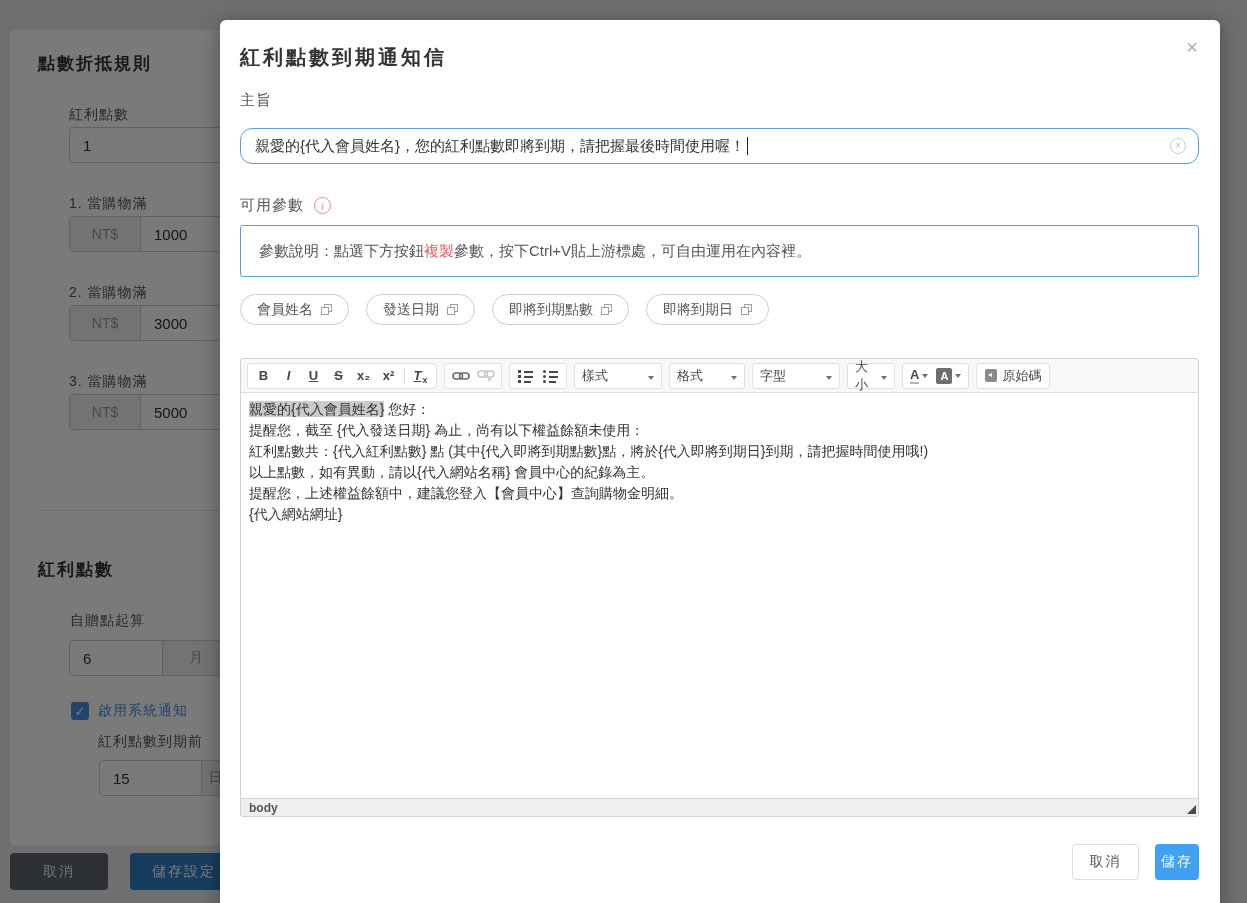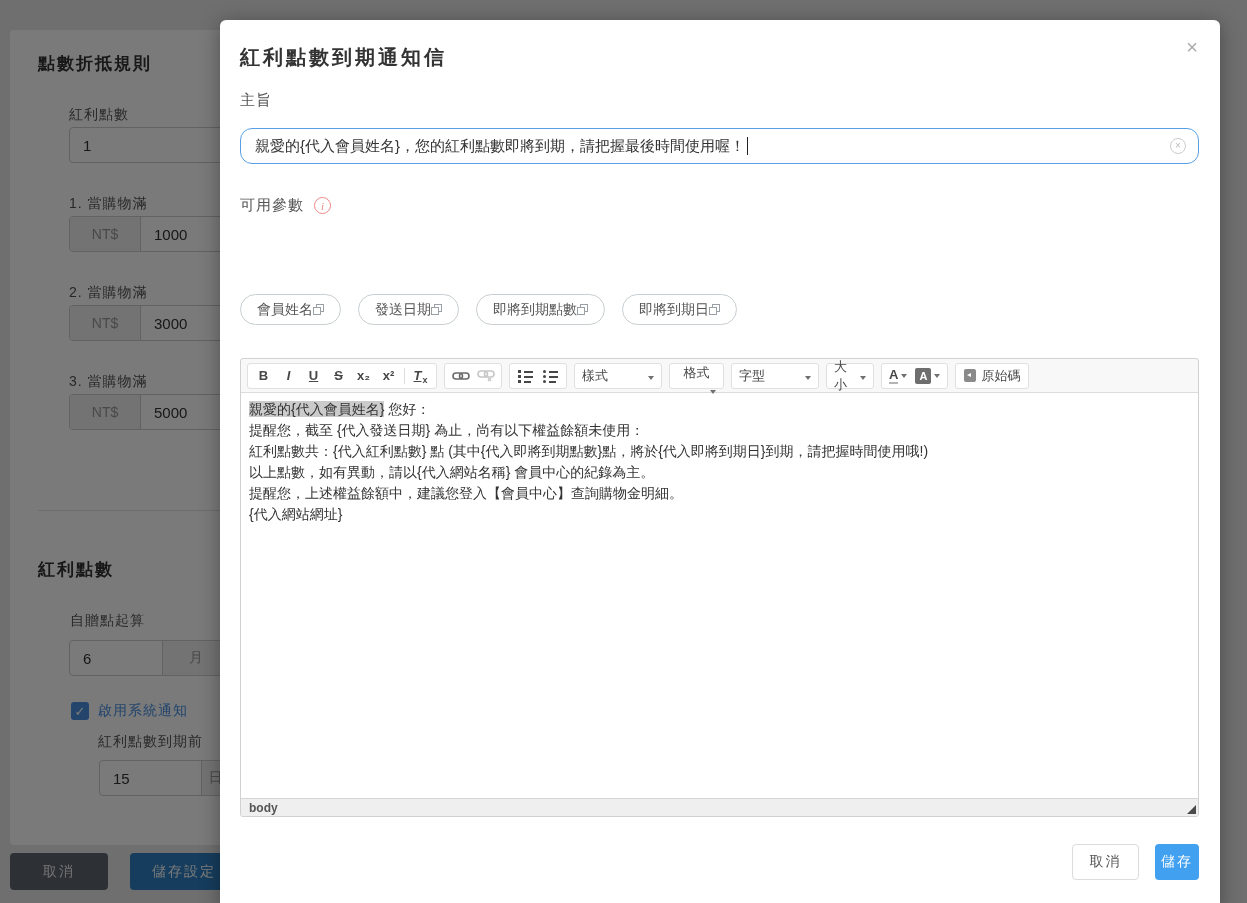--- a/index.html
+++ b/index.html
@@ -42,21 +42,21 @@
   .params-row { position:absolute; left:20px; top:176px; display:flex; align-items:center; gap:10px; }
   .params-label { font-size:15px; color:#555; letter-spacing:1px; }
   .info-icon { width:17px; height:17px; border:1.5px solid #ef8787; border-radius:50%; color:#ef8787;
                font-size:11px; font-style:italic; font-family:"Liberation Serif","DejaVu Serif",serif;
                display:flex; align-items:center; justify-content:center; }
   .hint-box { position:absolute; left:20px; top:205px; width:959px; height:52px; border:1px solid #5b9fd8;
               border-radius:3px; display:flex; align-items:center; padding-left:18px; font-size:15px; color:#555; }
   .hint-red { color:#e25b5b; }
   .pills { position:absolute; left:20px; top:274px; display:flex; gap:17px; }
   .pill { height:31px; border:1px solid #c9ced2; border-radius:16px; background:#fff; display:flex;
-          align-items:center; gap:0; padding:0 16px; font-size:14px; color:#555; cursor:pointer; }
+          align-items:center; gap:8px; padding:0 16px; font-size:14px; color:#555; cursor:pointer; }
   .copy-icon { position:relative; width:11px; height:11px; display:inline-block; }
   .copy-icon i { position:absolute; width:8px; height:8px; border:1px solid #9aa0a6; display:block; }
   .copy-icon .back { right:0; top:0; }
   .copy-icon .front { left:0; bottom:0; background:#fff; }
 
   
   .editor { position:absolute; left:20px; top:338px; width:959px; height:459px; border:1px solid #d1d1d1;
             border-radius:3px; background:#f8f8f8; }
   .tb { display:flex; align-items:center; gap:7px; height:34px; padding:0 6px; border-bottom:1px solid #dcdcdc; }
   .tb-group { display:flex; align-items:center; background:#fff; border:1px solid #e0e0e0; border-radius:3px;
@@ -65,21 +65,21 @@
             color:#474747; font-weight:bold; font-size:13px; }
   .tb-btn.dis { opacity:.38; }
   .tb-sep { width:1px; height:16px; background:#ddd; margin:0 3px; }
   .u { text-decoration:underline; } .st { text-decoration:line-through; } .it { font-style:italic; }
   .tiny-x { font-size:9px; margin-left:1px; align-self:flex-end; margin-bottom:3px; }
   .combo { display:flex; align-items:center; background:#fff; border:1px solid #e0e0e0; border-radius:3px;
            height:26px; padding:0 7px; font-size:13px; color:#474747; }
   .combo .arr { margin-left:auto; padding-left:10px; }
   .arr-tri { width:0; height:0; border-left:3.5px solid transparent; border-right:3.5px solid transparent;
              border-top:4px solid #707070; display:inline-block; }
-  .c-styles{width:88px;} .c-format{width:55px;flex-direction:column;} .c-font{width:88px;} .c-size{width:48px;}
+  .c-styles{width:88px;} .c-format{width:76px;} .c-font{width:88px;} .c-size{width:48px;}
   .a-btn { display:flex; align-items:end; gap:3px; padding:0 4px; height:24px; align-items:center; }
   .a-glyph { font-weight:bold; font-size:13px; color:#474747; border-bottom:2px solid #b5b5b5; line-height:15px; }
   .a-box { width:16px; height:16px; background:#6e6e6e; border-radius:2px; color:#fff; font-weight:bold;
            font-size:11px; display:flex; align-items:center; justify-content:center; }
   .src-icon { position:relative; width:12px; height:13px; background:#8a8a8a; border-radius:2px; margin-right:5px; }
   .src-icon::after { content:""; position:absolute; left:3px; top:4px; width:0; height:0;
                      border-top:2.5px solid transparent; border-bottom:2.5px solid transparent; border-right:4px solid #fff; }
   .list-icon { position:relative; width:15px; height:12px; }
   .list-icon i { position:absolute; left:6px; width:9px; height:2px; background:#474747; }
   .list-icon i.r1{top:1px;} .list-icon i.r2{top:6px;} .list-icon i.r3{top:11px; width:7px;}
@@ -169,20 +169,25 @@
     <span>親愛的{代入會員姓名}，您的紅利點數即將到期，請把握最後時間使用喔！</span>
     <span class="caret"></span>
     <span class="clear-icon">×</span>
   </div>
 
   <div class="params-row">
     <span class="params-label">可用參數</span>
     <span class="info-icon">i</span>
   </div>
 
+  <div class="hint-box">
+    <span>
+      <span>參數說明：點選下方按鈕</span><span class="hint-red">複製</span><span>參數，按下Ctrl+V貼上游標處，可自由運用在內容裡。</span>
+    </span>
+  </div>
 
   <div class="pills">
     <div class="pill">
       <span>會員姓名</span>
       <span class="copy-icon">
           <i class="back"></i>
           <i class="front"></i>
         </span>
     </div>
     <div class="pill">

